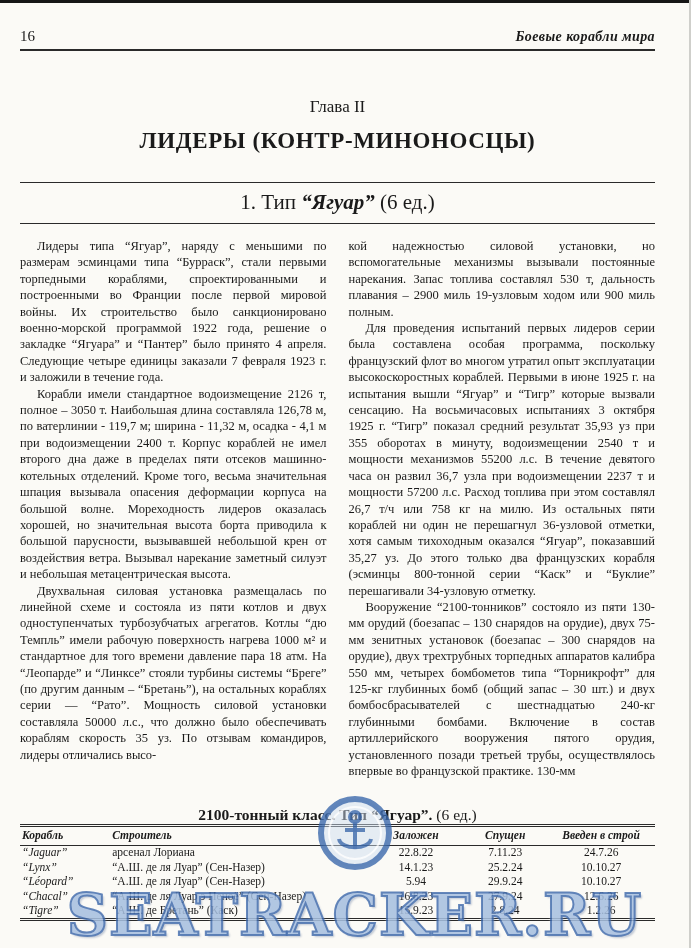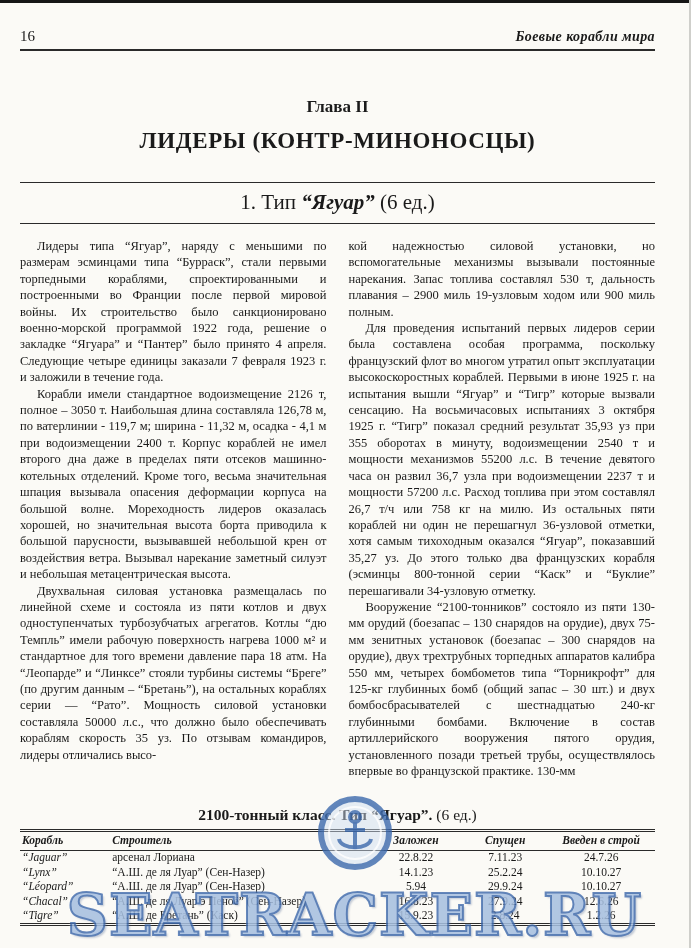--- a/index.html
+++ b/index.html
@@ -16,41 +16,41 @@
 
   .page { padding:28px 36px 0 20px; }
 
   .running-head {
     display:flex; justify-content:space-between; align-items:flex-end;
     border-bottom:2px solid #2a2a2a; padding-bottom:4px;
   }
   .page-number { font-size:15px; }
   .running-title { font-size:14px; font-style:italic; font-weight:bold; letter-spacing:0.4px; }
 
-  .chapter-label { text-align:center; font-size:17px; margin-top:46px;font-weight:bold; }
+  .chapter-label { text-align:center; font-size:17px; margin-top:46px; }
   .chapter-title { text-align:center; font-size:23px; font-weight:bold; margin-top:11px; letter-spacing:0.6px; }
 
   .section-head {
     margin-top:28px;
     border-top:1.5px solid #2a2a2a; border-bottom:1.5px solid #2a2a2a;
     padding:7px 0 8px 0;
     text-align:center; font-size:21px;
   }
   .section-name { font-weight:bold; font-style:italic; }
 
   .columns { display:flex; gap:22px; margin-top:14px; height:560px; overflow:hidden; }
   .col {
     flex:1; font-size:12.5px; line-height:16.4px;
     text-align:justify; hyphens:auto;
   }
   .col p { text-indent:17px; }
   .col p.noindent { text-indent:0; }
 
   .table-block { margin-top:8px; }
-  .table-title { text-align:center; font-size:15.5px; margin-bottom:5px; }
+  .table-title { text-align:center; font-size:15.5px; }
   .table-title .bold { font-weight:bold; }
 
   table.ships {
     width:100%; border-collapse:collapse;
     border-top:3px double #2a2a2a; border-bottom:3px double #2a2a2a;
     font-size:11.5px; line-height:13.5px;
   }
   table.ships thead tr { border-bottom:1px solid #2a2a2a; }
   table.ships th { font-style:italic; font-weight:bold; padding:2px 2px 2px 2px; }
   table.ships td { padding:0.5px 2px;margin-left:9px; }

